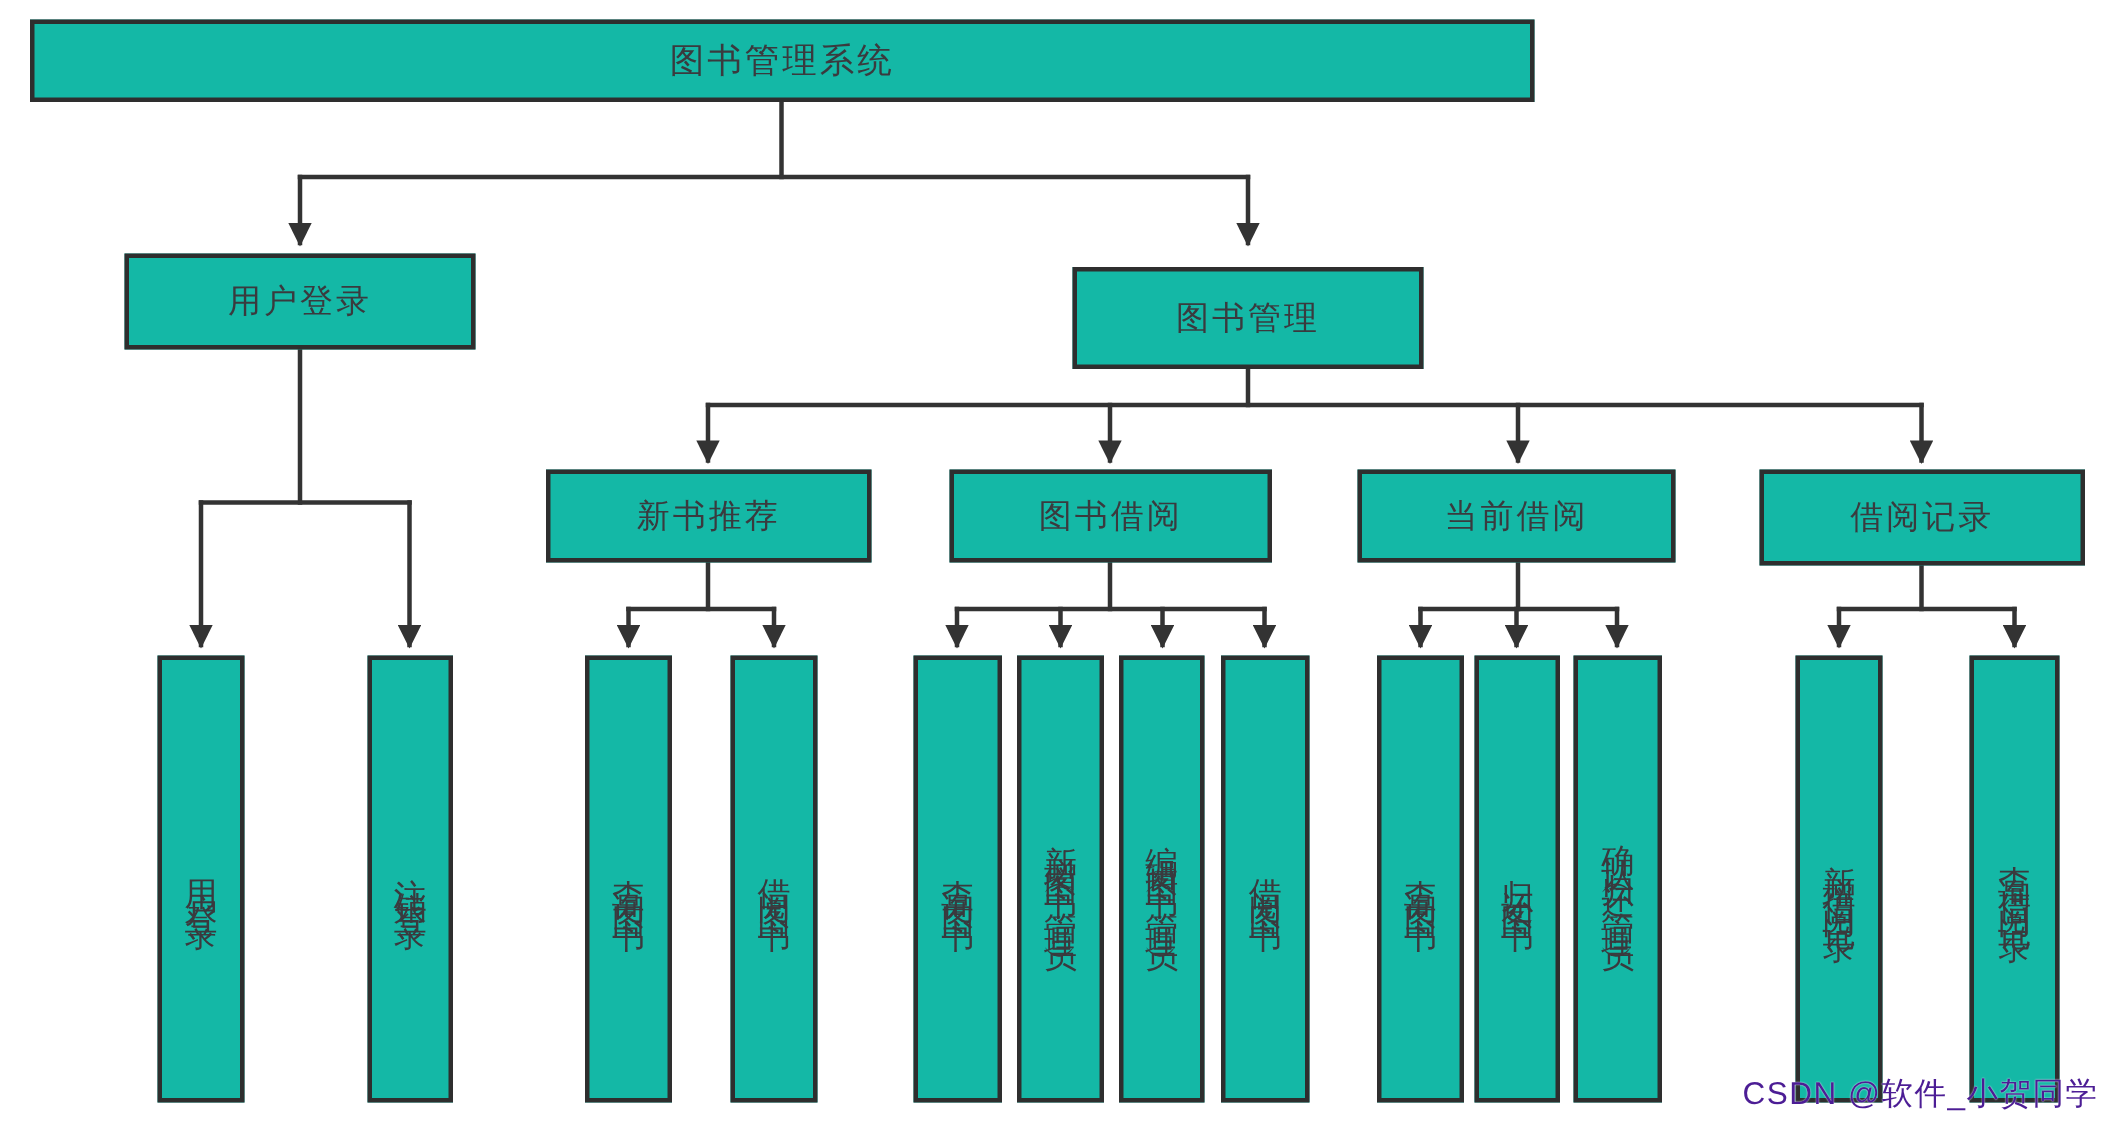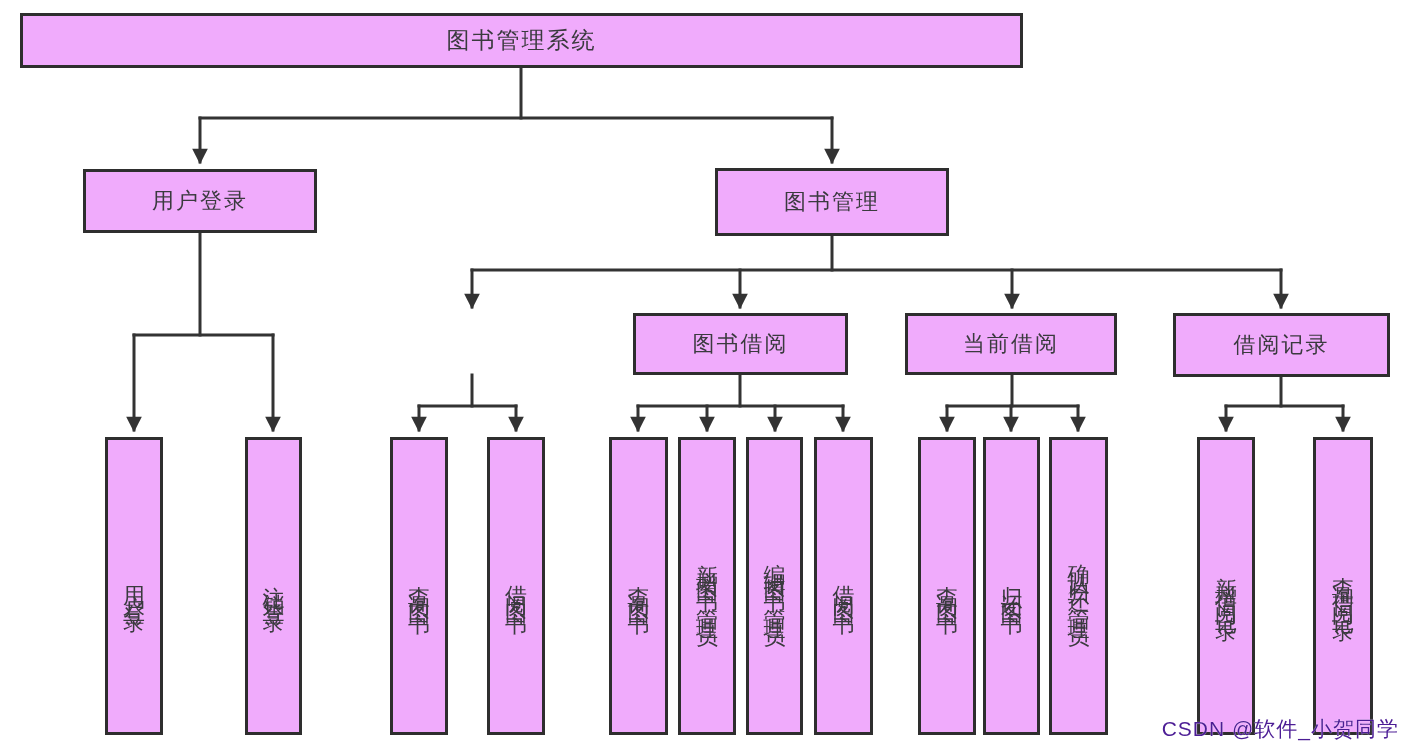--- a/index.html
+++ b/index.html
@@ -12,21 +12,21 @@
     overflow: hidden;
   }
   #connectors {
     position: absolute;
     left: 0; top: 0;
     width: 1405px; height: 747px;
   }
   .node {
     position: absolute;
     box-sizing: border-box;
-    background: #f0abfc;
+    background: #14b8a6;
     border: 3px solid #2e2e2e;
     color: #3a3a3e;
     display: flex;
     align-items: center;
     justify-content: center;
     text-align: center;
   }
   .node.h {
     font-size: 22px;
     letter-spacing: 2px;
@@ -116,22 +116,23 @@
         <line x1="1226" y1="406" x2="1343" y2="406"></line>
         <line x1="1226" y1="406" x2="1226" y2="430" marker-end="url(#arrow)"></line>
         <line x1="1343" y1="406" x2="1343" y2="430" marker-end="url(#arrow)"></line>
       </g>
     </g>
   </svg>
 
   <div class="node h root" style="left:20px;top:13px;width:1003px;height:55px">图书管理系统</div>
 
   <div class="node h" style="left:83px;top:169px;width:234px;height:64px">用户登录</div>
-  <div class="node h" style="left:715px;top:168px;width:234px;height:68px">图书管理</div>
+  <div class="node h" style="left:715px;top:178px;width:234px;height:68px">图书管理</div>
 
+  <div class="node h" style="left:364px;top:313px;width:217px;height:62px">新书推荐</div>
   <div class="node h" style="left:633px;top:313px;width:215px;height:62px">图书借阅</div>
   <div class="node h" style="left:905px;top:313px;width:212px;height:62px">当前借阅</div>
   <div class="node h" style="left:1173px;top:313px;width:217px;height:64px">借阅记录</div>
 
   <div class="node v" style="left:105px;top:437px;width:58px;height:298px">用户登录</div>
   <div class="node v" style="left:245px;top:437px;width:57px;height:298px">注销登录</div>
 
   <div class="node v" style="left:390px;top:437px;width:58px;height:298px">查询图书</div>
   <div class="node v" style="left:487px;top:437px;width:58px;height:298px">借阅图书</div>
 

